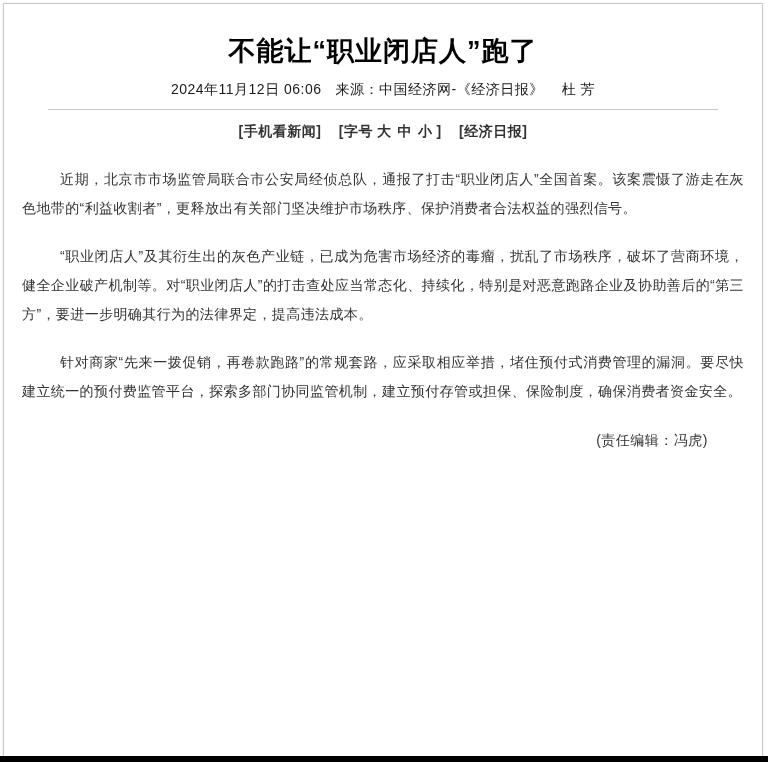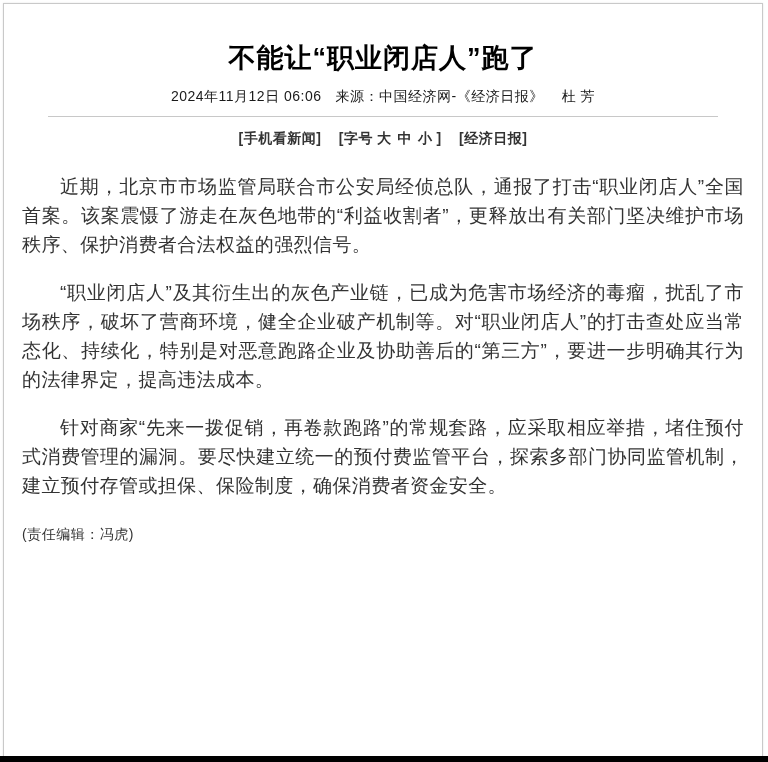--- a/index.html
+++ b/index.html
@@ -17,21 +17,21 @@
   .page {
     position: absolute;
     left: 3px;
     top: 3px;
     width: 760px;
     height: 760px;
     box-sizing: border-box;
     background: #ffffff;
     border: 1px solid #c9c9c9;
     box-shadow: 0 0 2px rgba(0,0,0,0.10);
-    padding: 15px 18px;
+    padding: 8px 18px;
   }
   .article-title {
     margin: 23px 0 0 0;
     text-align: center;
     font-size: 27px;
     line-height: 1.2;
     font-weight: bold;
     color: #000000;
     letter-spacing: 1px;
   }
@@ -55,30 +55,31 @@
     font-size: 14px;
     line-height: 20px;
     color: #333333;
     letter-spacing: 0.5px;
   }
   .toolbar .tb-item { margin: 4px 6px; cursor: pointer; font-weight: bold; }
   .toolbar .tb-size { margin: 0 3px; cursor: pointer; }
   .toolbar .tb-part { margin: 0 1px; }
   .article-body { margin-top: 24px; }
   .para {
-    font-size: 19px;
+    font-size: 14px;
     line-height: 29px;
     color: #333333;
     letter-spacing: 0.4px;
     text-indent: 38px;
     text-align: justify;
     margin: 0 0 19px 0;
   }
   .editor-note {
     margin-top: 26px;
+    text-align: right;
     padding-right: 36px;
     font-size: 14px;
     color: #333333;
     letter-spacing: 0.5px;
   }
   .bottom-bar {
     position: absolute;
     left: 0;
     bottom: 0;
     width: 768px;

